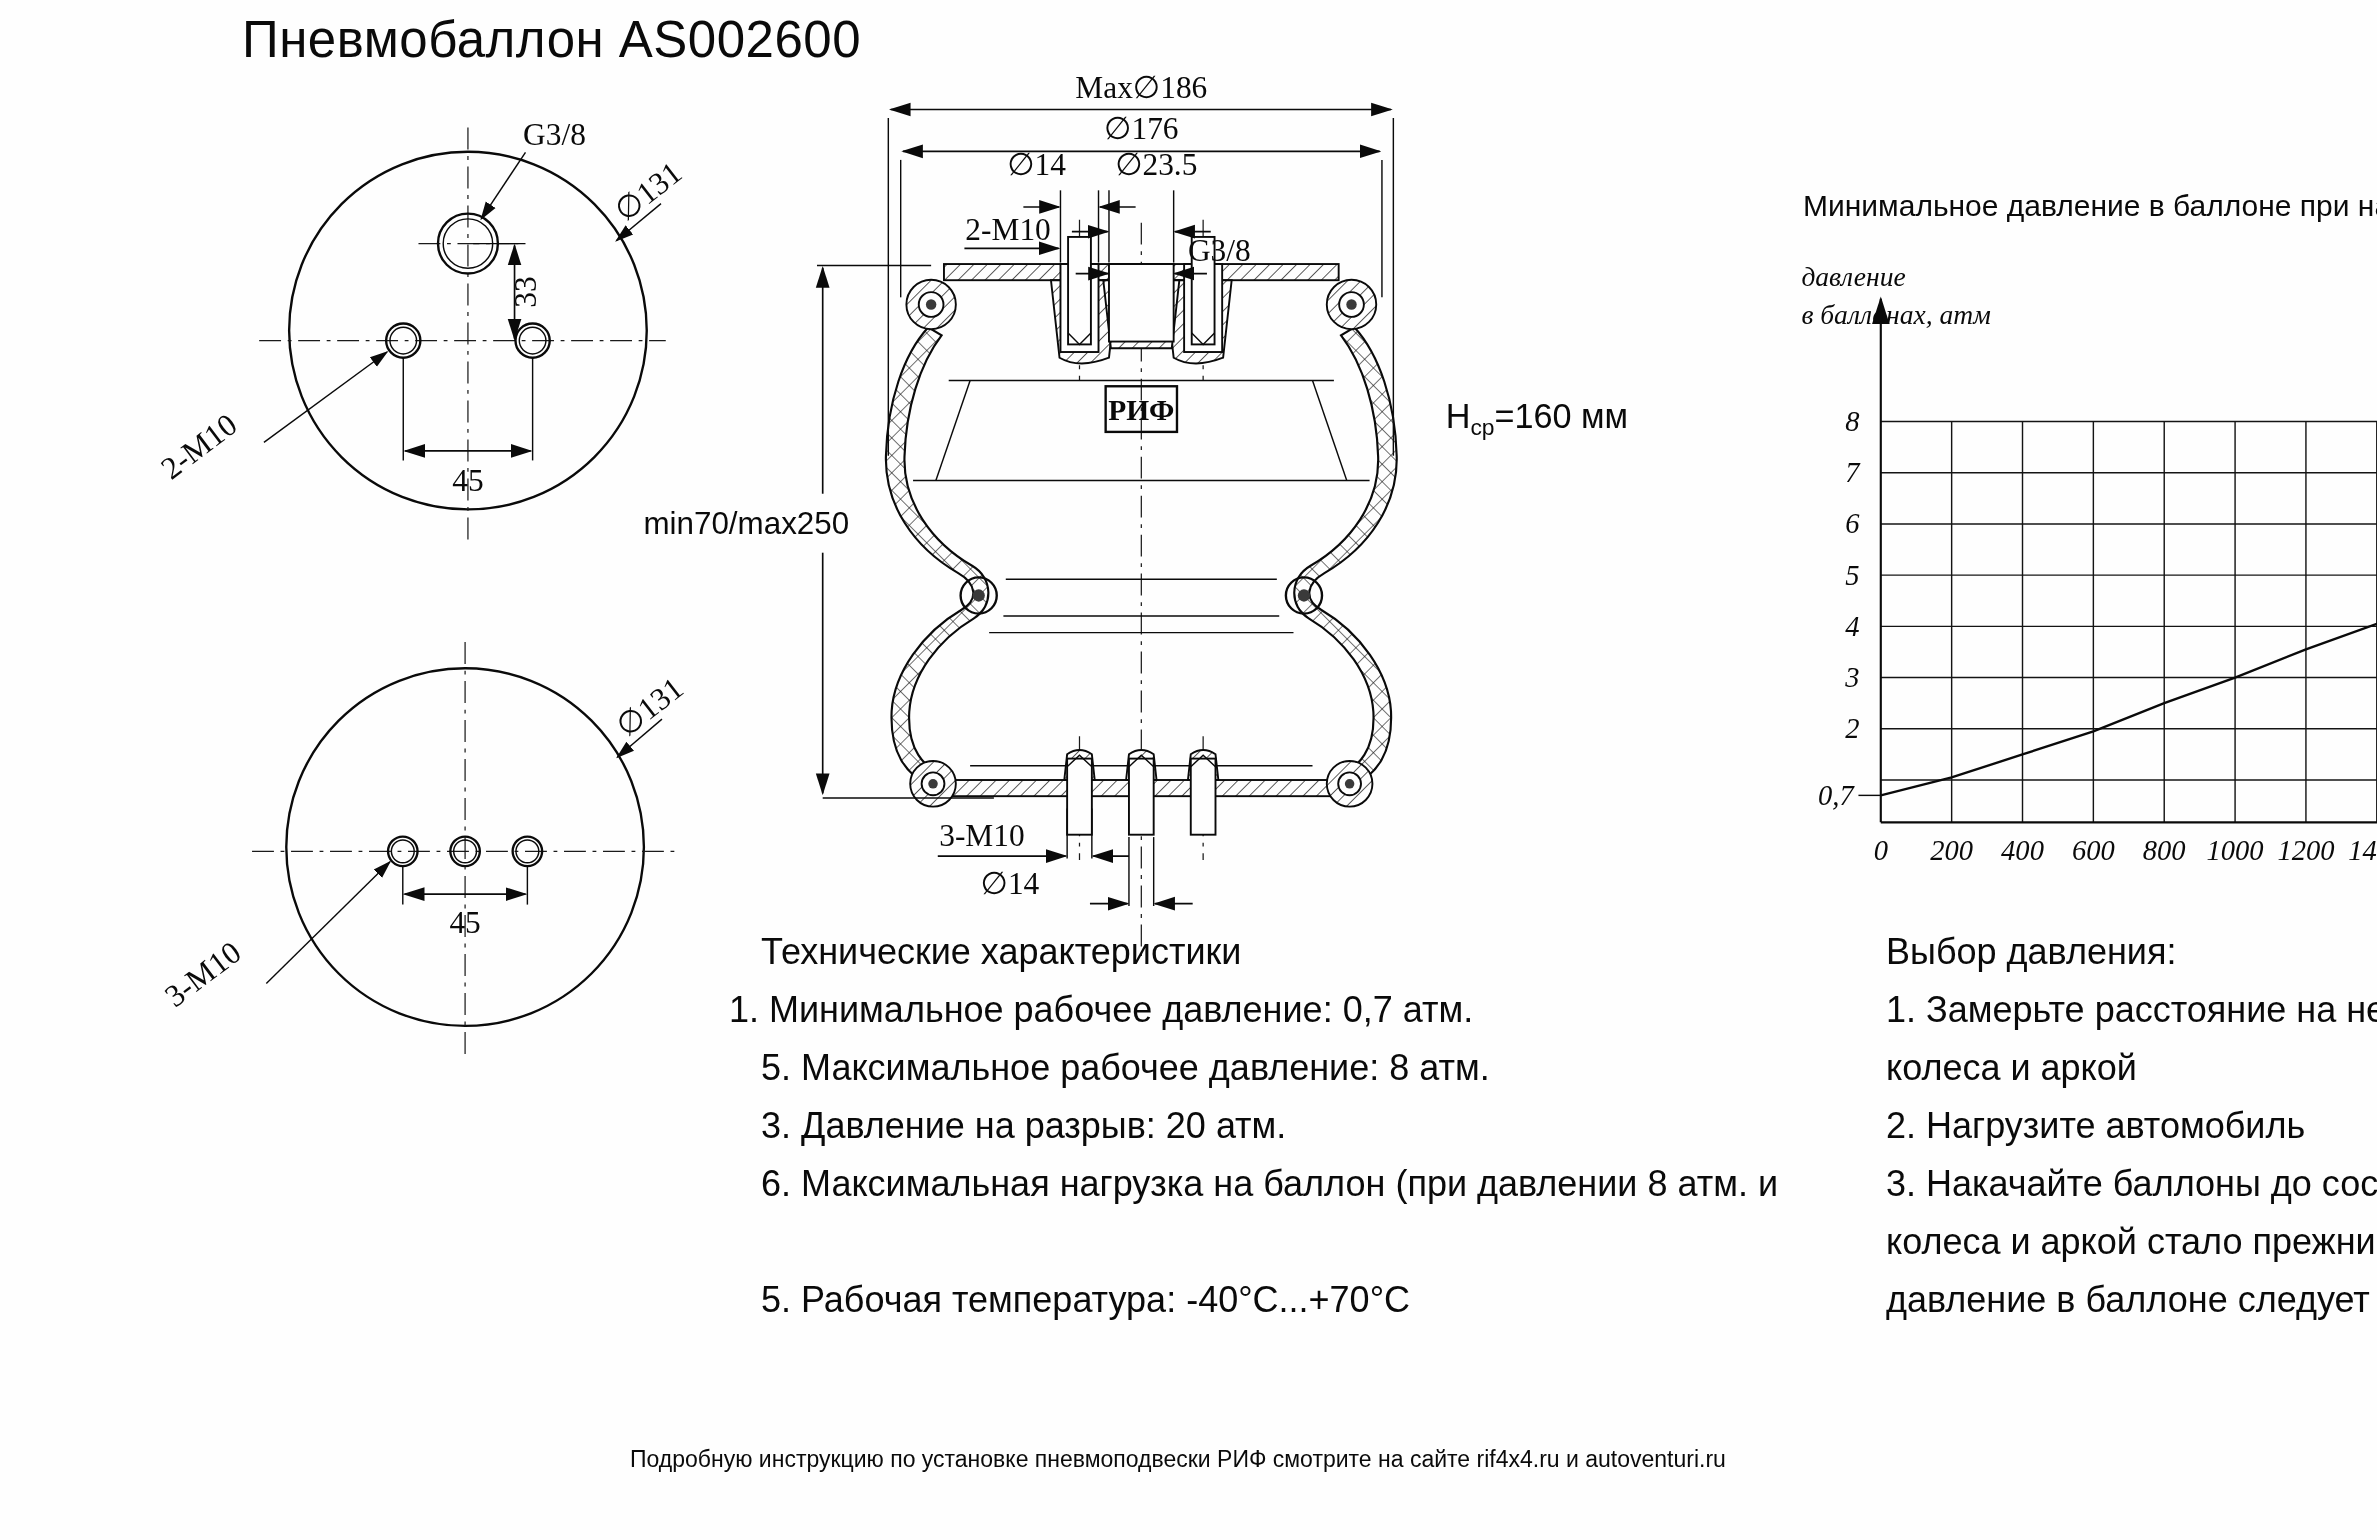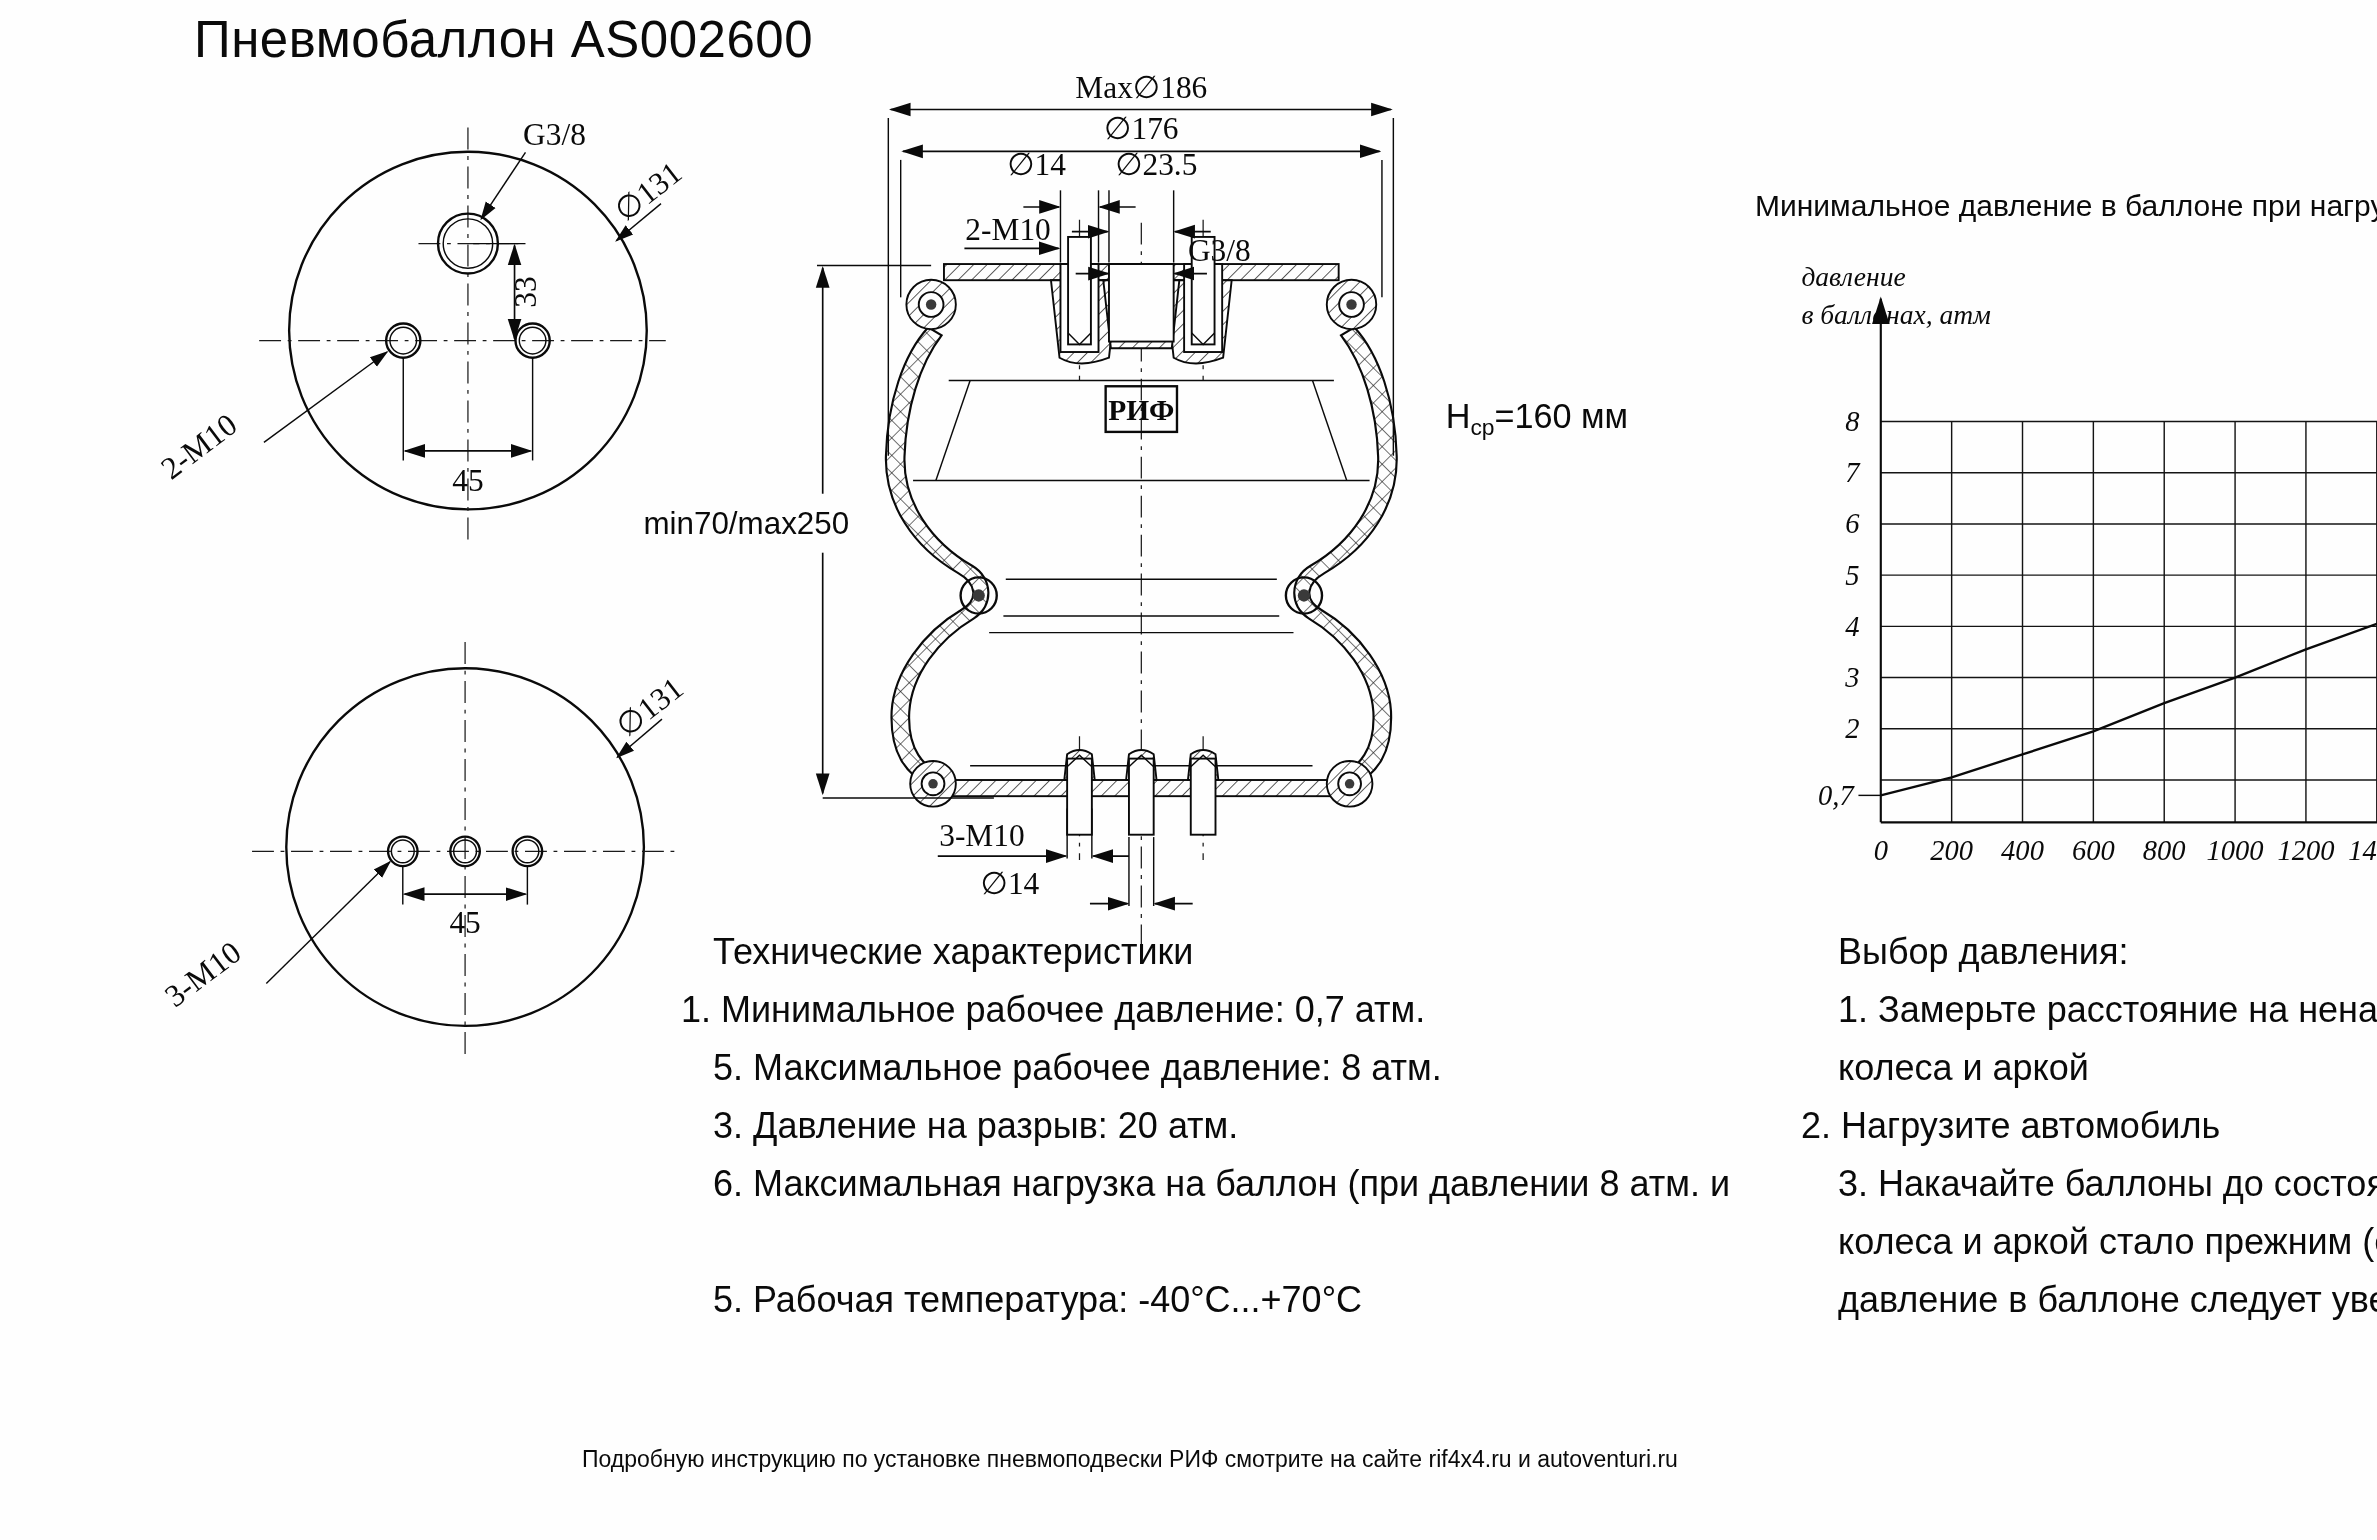--- a/index.html
+++ b/index.html
@@ -1,19 +1,19 @@
 <!DOCTYPE html>
 <html style="font-size:7.6px"><head>
 <meta charset="utf-8">
 <style>
   html,body{margin:0;padding:0;background:#888;}
   #page{position:relative;width:3209px;height:1541px;background:#fefefe;overflow:hidden;
         font-family:"Liberation Sans",sans-serif;color:#0a0a0a;}
   #art{position:absolute;left:0;top:0;width:3209px;height:1541px;}
-  .txt{position:absolute;white-space:nowrap;}
+  .txt{position:absolute;white-space:nowrap;margin-left:48px;}
   .title{font-size:51px;letter-spacing:0.5px;}
   .body-line{font-size:36px;}
   .bold{font-weight:normal;}
   .chart-title{font-size:30px;}
   .footer{font-size:23px;}
   
   .outline{fill:none;stroke:#0a0a0a;stroke-width:5;}
   .thin{fill:none;stroke:#0a0a0a;stroke-width:3;}
   .dim{fill:none;stroke:#0a0a0a;stroke-width:3.5;}
   .cl{fill:none;stroke:#1a1a1a;stroke-width:2.6;stroke-dasharray:46 14 8 14;}
@@ -299,20 +299,20 @@
   <div class="txt body-line" style="left:713px;top:931px;">Технические характеристики</div>
   <div class="txt body-line" style="left:681px;top:989px;">1. Минимальное рабочее давление: 0,7 атм.</div>
   <div class="txt body-line" style="left:713px;top:1047px;">5. Максимальное рабочее давление: 8 атм.</div>
   <div class="txt body-line" style="left:713px;top:1105px;">3. Давление на разрыв: 20 атм.</div>
   <div class="txt body-line" style="left:713px;top:1163px;">6. Максимальная нагрузка на баллон (при давлении 8 атм. и</div>
   <div class="txt body-line" style="left:713px;top:1279px;">5. Рабочая температура: -40°C...+70°C</div>
 
   <div class="txt body-line bold" style="left:1838px;top:931px;">Выбор давления:</div>
   <div class="txt body-line" style="left:1838px;top:989px;">1. Замерьте расстояние на ненагруженном автомобиле между центром</div>
   <div class="txt body-line" style="left:1838px;top:1047px;">колеса и аркой</div>
-  <div class="txt body-line" style="left:1801px;top:1105px;text-align:center;">2. Нагрузите автомобиль</div>
+  <div class="txt body-line" style="left:1838px;top:1105px;text-align:center;">2. Нагрузите автомобиль</div>
   <div class="txt body-line" style="left:1838px;top:1163px;">3. Накачайте баллоны до состояния, чтобы расстояние между центром</div>
   <div class="txt body-line" style="left:1838px;top:1221px;">колеса и аркой стало прежним (если Вы хотите приподнять автомобиль,</div>
   <div class="txt body-line" style="left:1838px;top:1279px;">давление в баллоне следует увеличить)</div>
 
   <div class="txt footer" style="left:582px;top:1446px;">Подробную инструкцию по установке пневмоподвески РИФ смотрите на сайте rif4x4.ru и autoventuri.ru</div>
 </div>
 
 
 </body></html>

